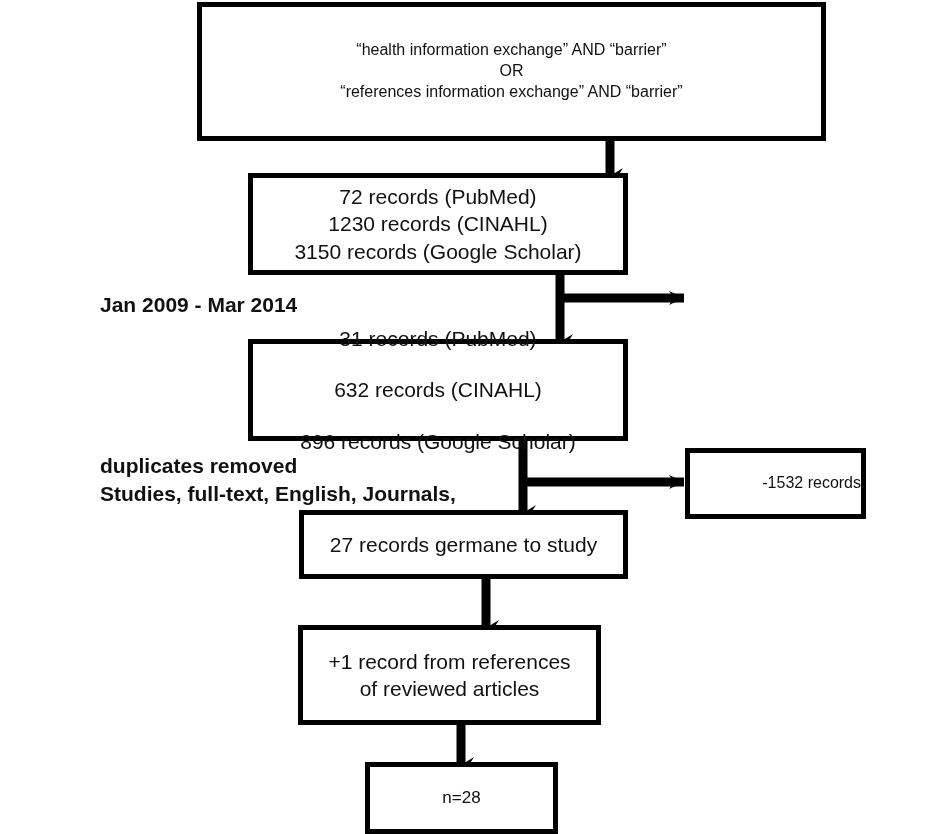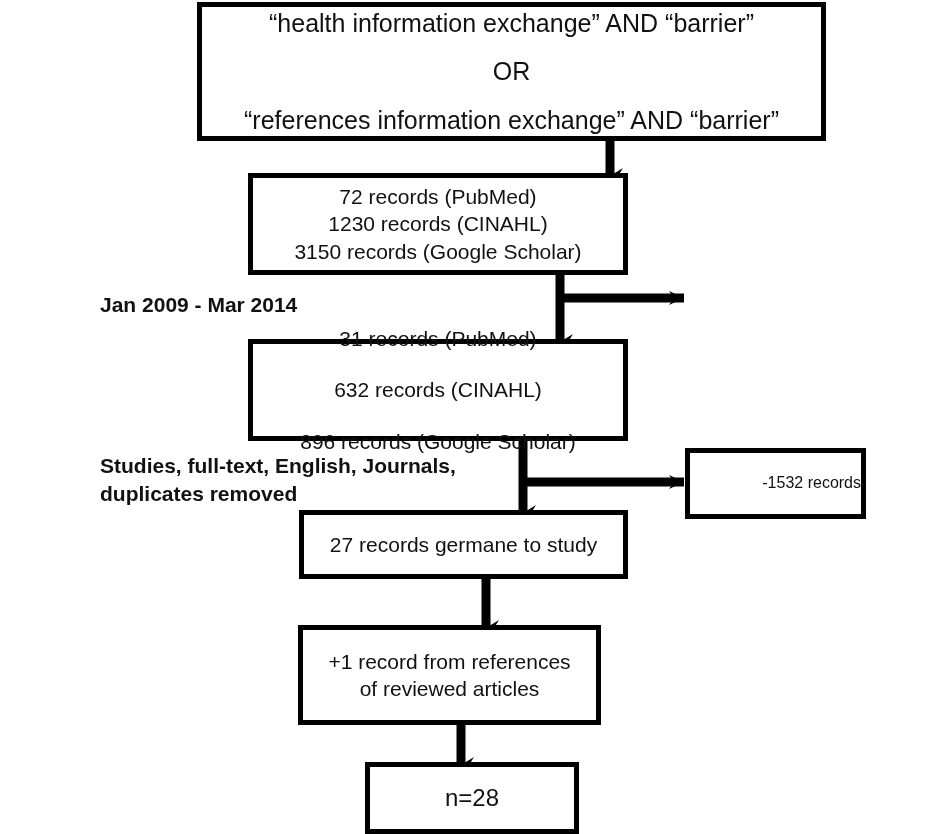--- a/index.html
+++ b/index.html
@@ -48,26 +48,26 @@
     position: absolute;
     left: 0;
     top: 0;
     width: 950px;
     height: 834px;
     z-index: 1;
     pointer-events: none;
   }
 
   
-  #node-query     { left:197px; top:2px;   width:629px; height:139px; font-size:25px;justify-content:space-between; }
+  #node-query     { left:197px; top:2px;   width:629px; height:139px; font-size:16px; }
   #node-initial   { left:248px; top:173px; width:380px; height:102px; font-size:21px; }
   #node-filtered  { left:248px; top:339px; width:380px; height:102px; font-size:21px;gap:24px; }
   #node-germane   { left:299px; top:510px; width:329px; height:69px;  font-size:21px; }
   #node-added     { left:298px; top:625px; width:303px; height:100px; font-size:21px; }
-  #node-total     { left:365px; top:762px; width:214px; height:72px;  font-size:24px;text-align:right; }
+  #node-total     { left:365px; top:762px; width:193px; height:72px;  font-size:17px;text-align:right; }
   #node-excl-1    { left:685px; top:266px; width:181px; height:70px;  font-size:20px; }
   #node-excl-2    { left:685px; top:448px; width:181px; height:71px;  font-size:16px;align-items:flex-end; }
 
   
   #label-daterange { left:100px; top:291px; font-size:21px; }
   #label-criteria  { left:100px; top:452px; font-size:21px; }
 </style>
 </head>
 <body>
 
@@ -115,22 +115,22 @@
   </div>
 
 
   <div class="node" id="node-filtered">
     <span class="line">31 records (PubMed)</span>
     <span class="line">632 records (CINAHL)</span>
     <span class="line">896 records (Google Scholar)</span>
   </div>
 
   <div class="label" id="label-criteria">
+    <span class="line">duplicates removed</span>
     <span class="line">Studies, full-text, English, Journals,</span>
-    <span class="line">duplicates removed</span>
   </div>
 
   <div class="node" id="node-excl-2">
     <span class="line">-1532 records</span>
   </div>
 
   <div class="node" id="node-germane">
     <span class="line">27 records germane to study</span>
   </div>
 

